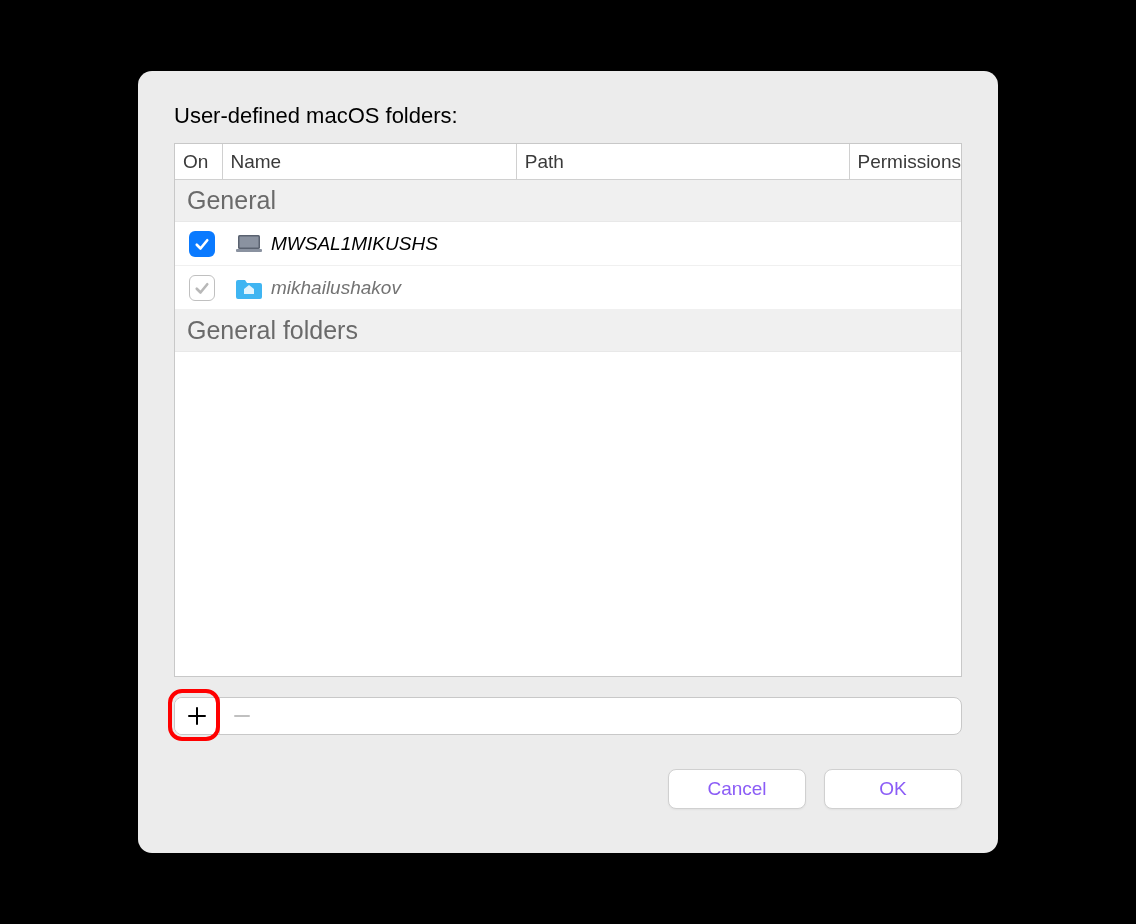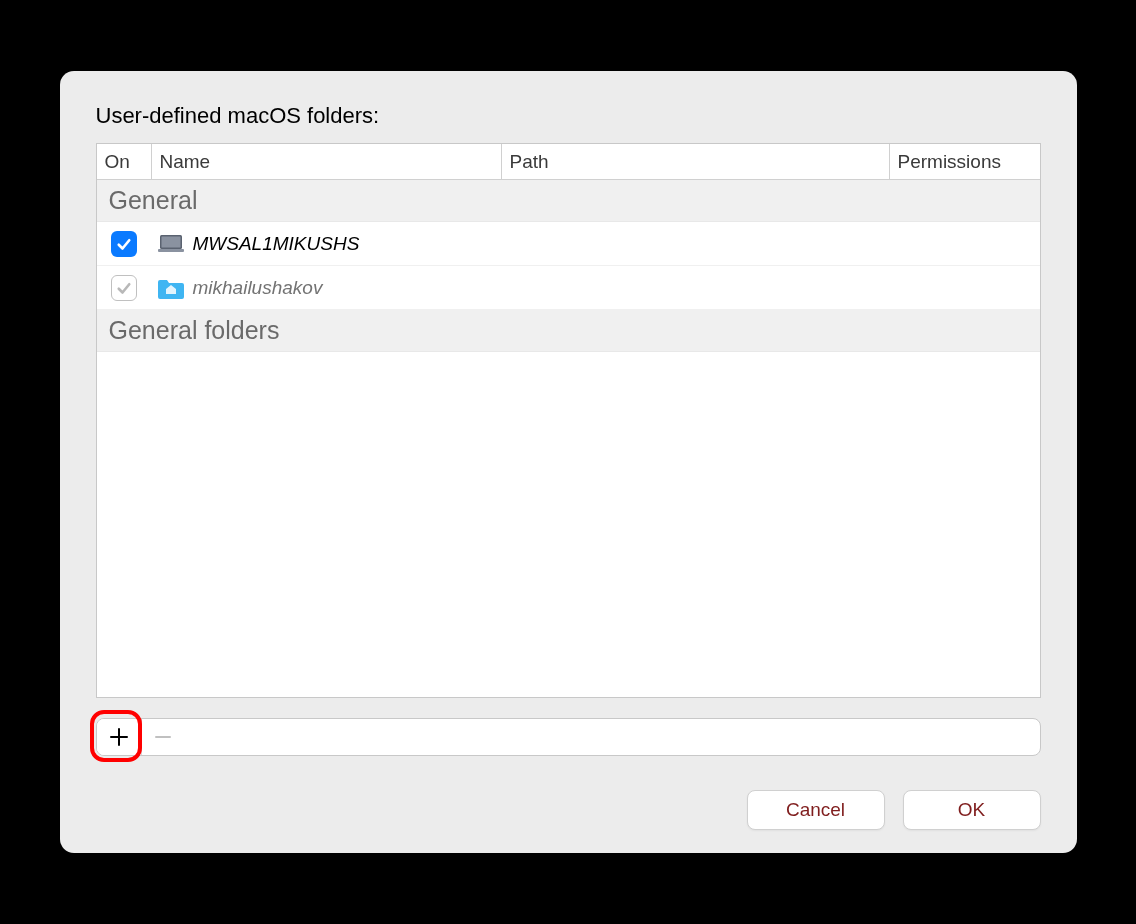--- a/index.html
+++ b/index.html
@@ -10,25 +10,25 @@
     body {
       background: #000;
       width: 1136px;
       height: 924px;
       font-family: -apple-system, BlinkMacSystemFont, "Helvetica Neue", Arial, sans-serif;
       display: flex;
       align-items: center;
       justify-content: center;
     }
     .dialog {
-      width: 1017px;
+      width: 860px;
       height: 782px;
       background: #ececec;
       border-radius: 14px;
-      padding: 32px 36px 23px 36px;
+      padding: 32px 36px 44px 36px;
       box-shadow: 0 20px 60px rgba(0,0,0,0.5);
       display: flex;
       flex-direction: column;
     }
     .dialog-title {
       font-size: 22px;
       font-weight: 500;
       color: #000;
       margin-bottom: 14px;
     }
@@ -173,21 +173,21 @@
       justify-content: flex-end;
       gap: 18px;
     }
     .btn {
       min-width: 138px;
       height: 40px;
       background: #fff;
       border: 1px solid #d0d0d0;
       border-radius: 8px;
       font-size: 19px;
-      color: #7f1d1d;
+      color: #8b5cf6;
       cursor: pointer;
       display: flex;
       align-items: center;
       justify-content: center;
       box-shadow: 0 1px 2px rgba(0,0,0,0.05);
     }
     .toolbar-wrap {
       position: relative;
       margin-top: 20px;
     }

